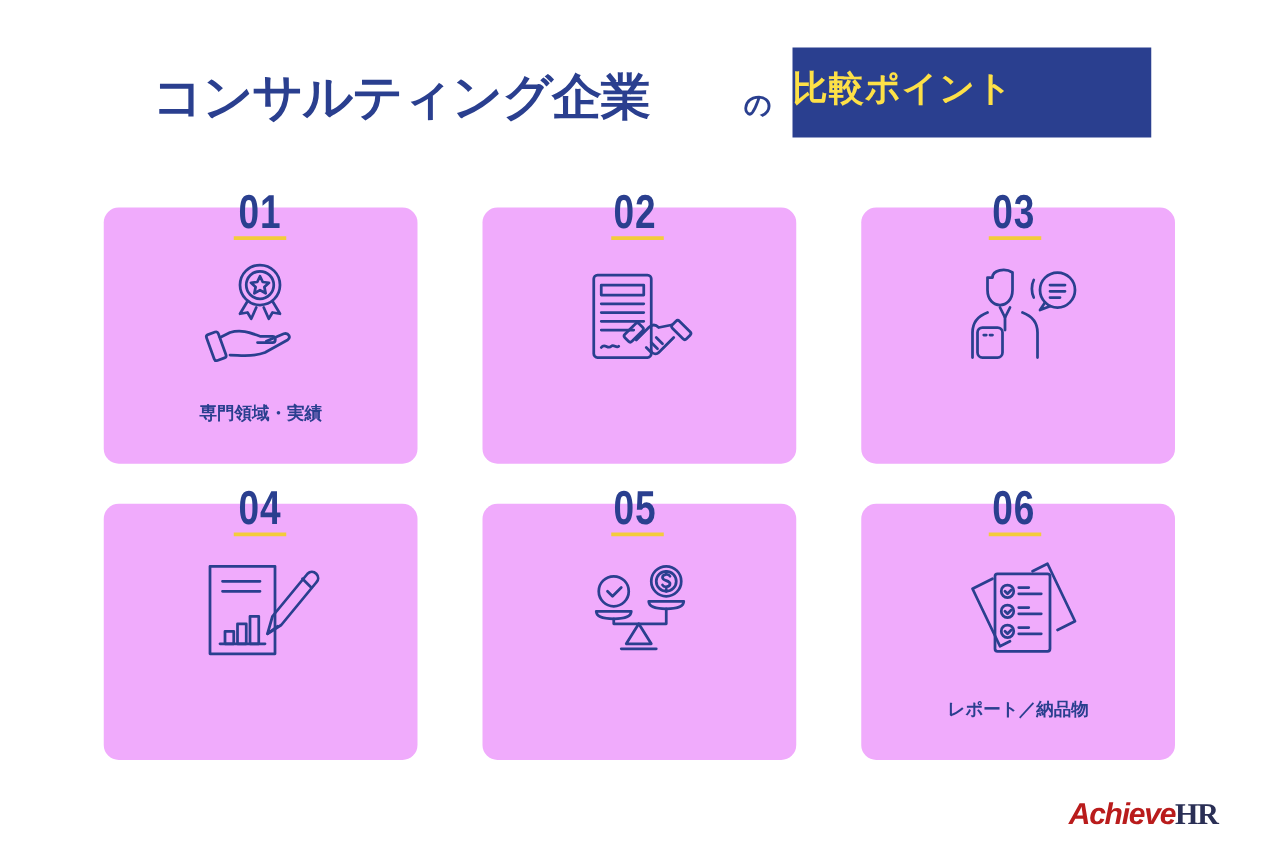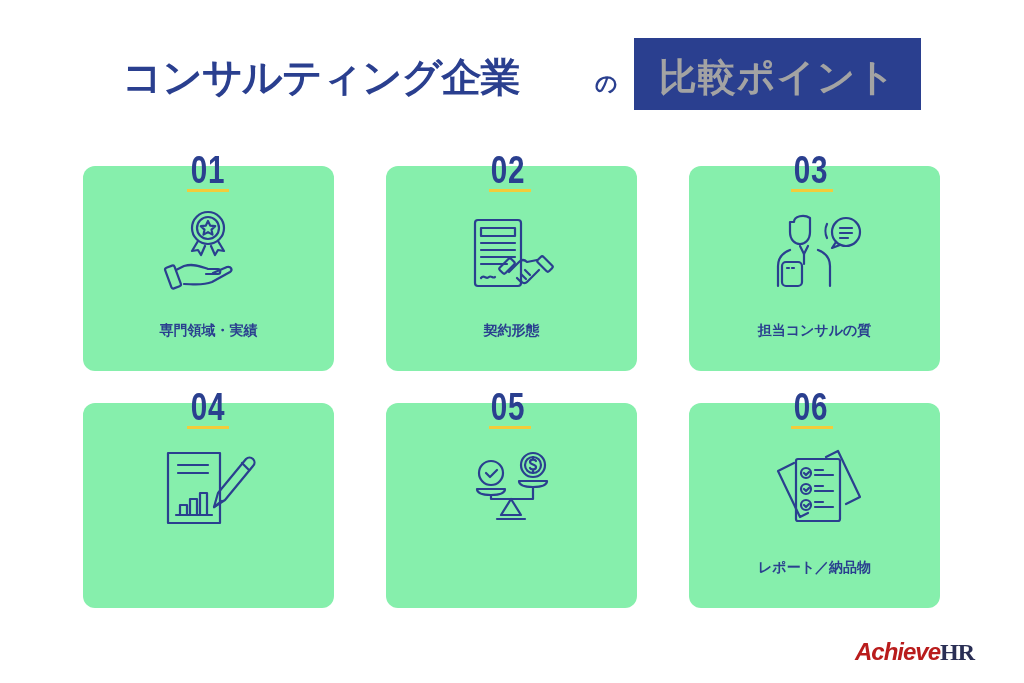--- a/index.html
+++ b/index.html
@@ -2,22 +2,22 @@
 <html><head>
 <meta charset="utf-8">
 <style>
   html, body { margin:0; padding:0; }
   body { width:1024px; height:683px; background:#ffffff; position:relative; overflow:hidden;
          font-family:"DejaVu Sans", "Liberation Sans", sans-serif; }
   .title { position:absolute; left:0; top:38px; width:1024px; height:72px; }
   .title-main { position:absolute; left:122px; top:12px; font-size:40px; font-weight:bold; color:#2a3f8f; letter-spacing:-1px; white-space:nowrap; }
   .title-no { position:absolute; left:595px; top:31px; font-size:22px; font-weight:bold; color:#2a3f8f; }
   .title-box { position:absolute; left:634px; top:0; width:287px; height:72px; background:#2a3f8f; }
-  .title-box span { position:absolute; left:0; right:0; top:14px; text-align:center; color:#a3a3a3; font-size:38px; font-weight:bold; letter-spacing:1px; white-space:nowrap; }
-  .card { position:absolute; width:251px; height:205px; background:#86efac; border-radius:12px; }
+  .title-box span { position:absolute; left:0; right:0; top:14px; color:#fde047; font-size:28px; font-weight:bold; letter-spacing:1px; white-space:nowrap; }
+  .card { position:absolute; width:251px; height:205px; background:#f0abfc; border-radius:12px; }
   .num { position:absolute; width:80px; text-align:center; font-size:38px; font-weight:bold; color:#2a3f8f;
          font-family:"Liberation Sans", sans-serif; transform:scaleX(0.78); letter-spacing:1px; line-height:40px; }
   .underline { position:absolute; width:42px; height:3px; background:#f3cc3a; }
   .icon { position:absolute; left:75px; top:40px; width:100px; height:90px; }
   .label { position:absolute; left:0; right:0; top:156px; text-align:center; font-size:14px; font-weight:bold; color:#2a3f8f; white-space:nowrap; }
   .logo { position:absolute; left:855px; top:638px; font-family:"Liberation Sans", sans-serif; font-weight:bold; font-size:24px; font-style:italic; letter-spacing:-1px; }
   .logo .a { color:#b91c1c; }
   .logo .b { color:#2a2f55; font-style:normal;font-family:Liberation Serif, serif; }
 </style>
 </head>
@@ -56,41 +56,39 @@
       <rect x="20" y="22" width="34" height="8"></rect>
       <path d="M20 37 h34 M20 44 h34 M20 51 h34 M20 58 h26"></path>
       <path d="M20 72 c3-4 5 2 8-1 c2-2 4 2 6 0"></path>
       <path d="M48 66 l10-10 c3-3 6-2 8 0 l10-2"></path>
       <path d="M56 72 l4 4 M60 68 l5 5 M64 64 l5 5"></path>
       <rect x="42" y="52" width="8" height="16" rx="2" transform="rotate(45 46 60)"></rect>
       <rect x="80" y="50" width="8" height="16" rx="2" transform="rotate(-45 84 58)"></rect>
       <path d="M78 64 l-12 12 c-2 2-5 1-6-1"></path>
     </svg>
   </div>
-  <div class="label">契約形態</div>
 </div>
 <div class="num" style="left:468px; top:150px;">02</div>
 <div class="underline" style="left:489px; top:189px;"></div>
 
 <div class="card" style="left:689px; top:166px;">
   <div class="icon">
     <svg width="100" height="90" viewBox="0 0 100 90" fill="none" stroke="#2a3f8f" stroke-width="2.2" stroke-linecap="round" stroke-linejoin="round">
       <path d="M30 16 c0-6 10-8 16-4 v14 c0 8-5 12-10 12 s-10-4-10-12 v-10z"></path>
       <path d="M36 40 l4 8 4-8"></path>
         <path d="M40 48 v10"></path>
       <path d="M26 44 c-8 3-12 8-12 16 v20 M54 44 c8 3 12 8 12 16 v20"></path>
       <rect x="18" y="56" width="20" height="24" rx="4"></rect>
       <path d="M23 62 h2 M28 62 h2"></path>
       <circle cx="82" cy="26" r="14"></circle>
       <path d="M72 36 l-4 6 8-3"></path>
       <path d="M76 22 h12 M76 27 h12 M76 32 h8"></path>
       <path d="M63 18 c-2 4-2 10 0 14"></path>
     </svg>
   </div>
-  <div class="label">担当コンサルの質</div>
 </div>
 <div class="num" style="left:771px; top:150px;">03</div>
 <div class="underline" style="left:791px; top:189px;"></div>
 
 <div class="card" style="left:83px; top:403px;">
   <div class="icon">
     <svg width="100" height="90" viewBox="0 0 100 90" fill="none" stroke="#2a3f8f" stroke-width="2.2" stroke-linecap="round" stroke-linejoin="round">
       <rect x="10" y="10" width="52" height="70"></rect>
       <path d="M20 22 h30 M20 30 h30"></path>
       <path d="M18 72 h36"></path>

